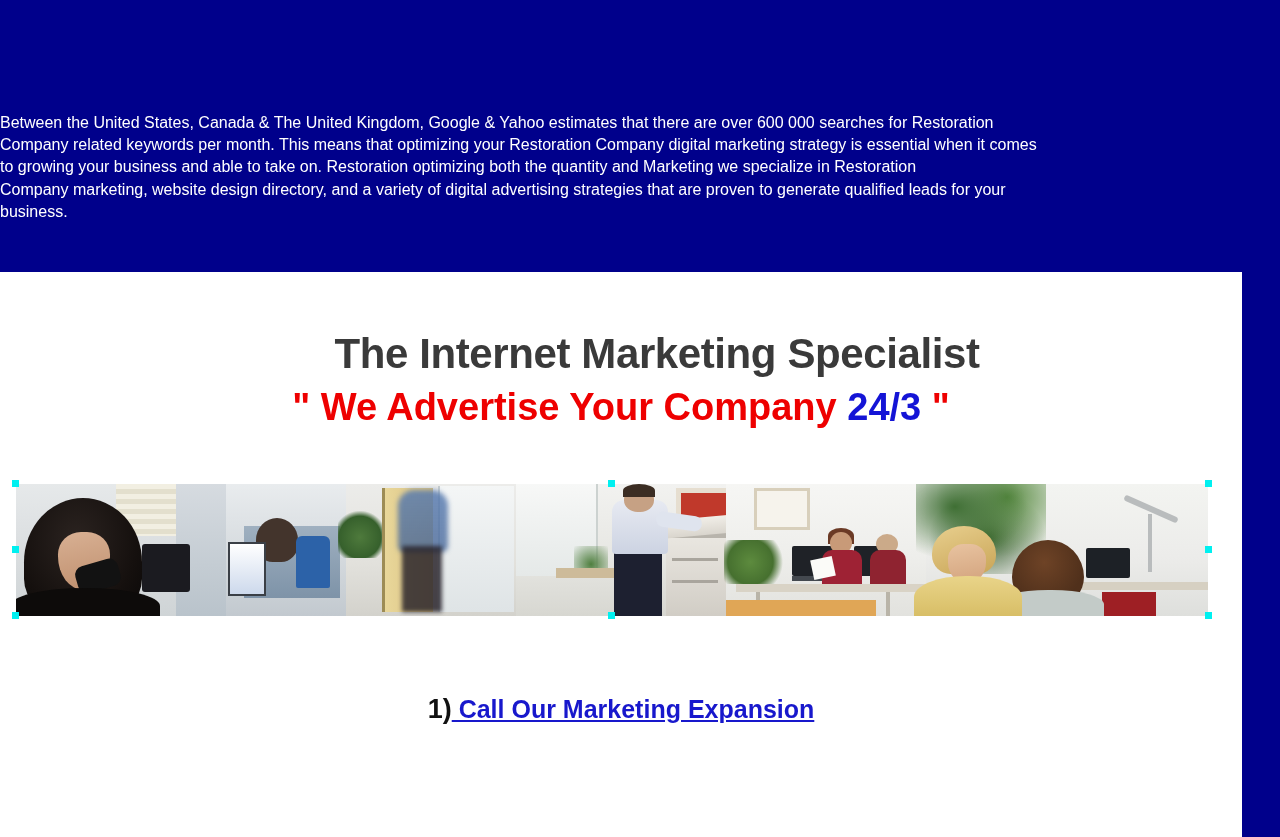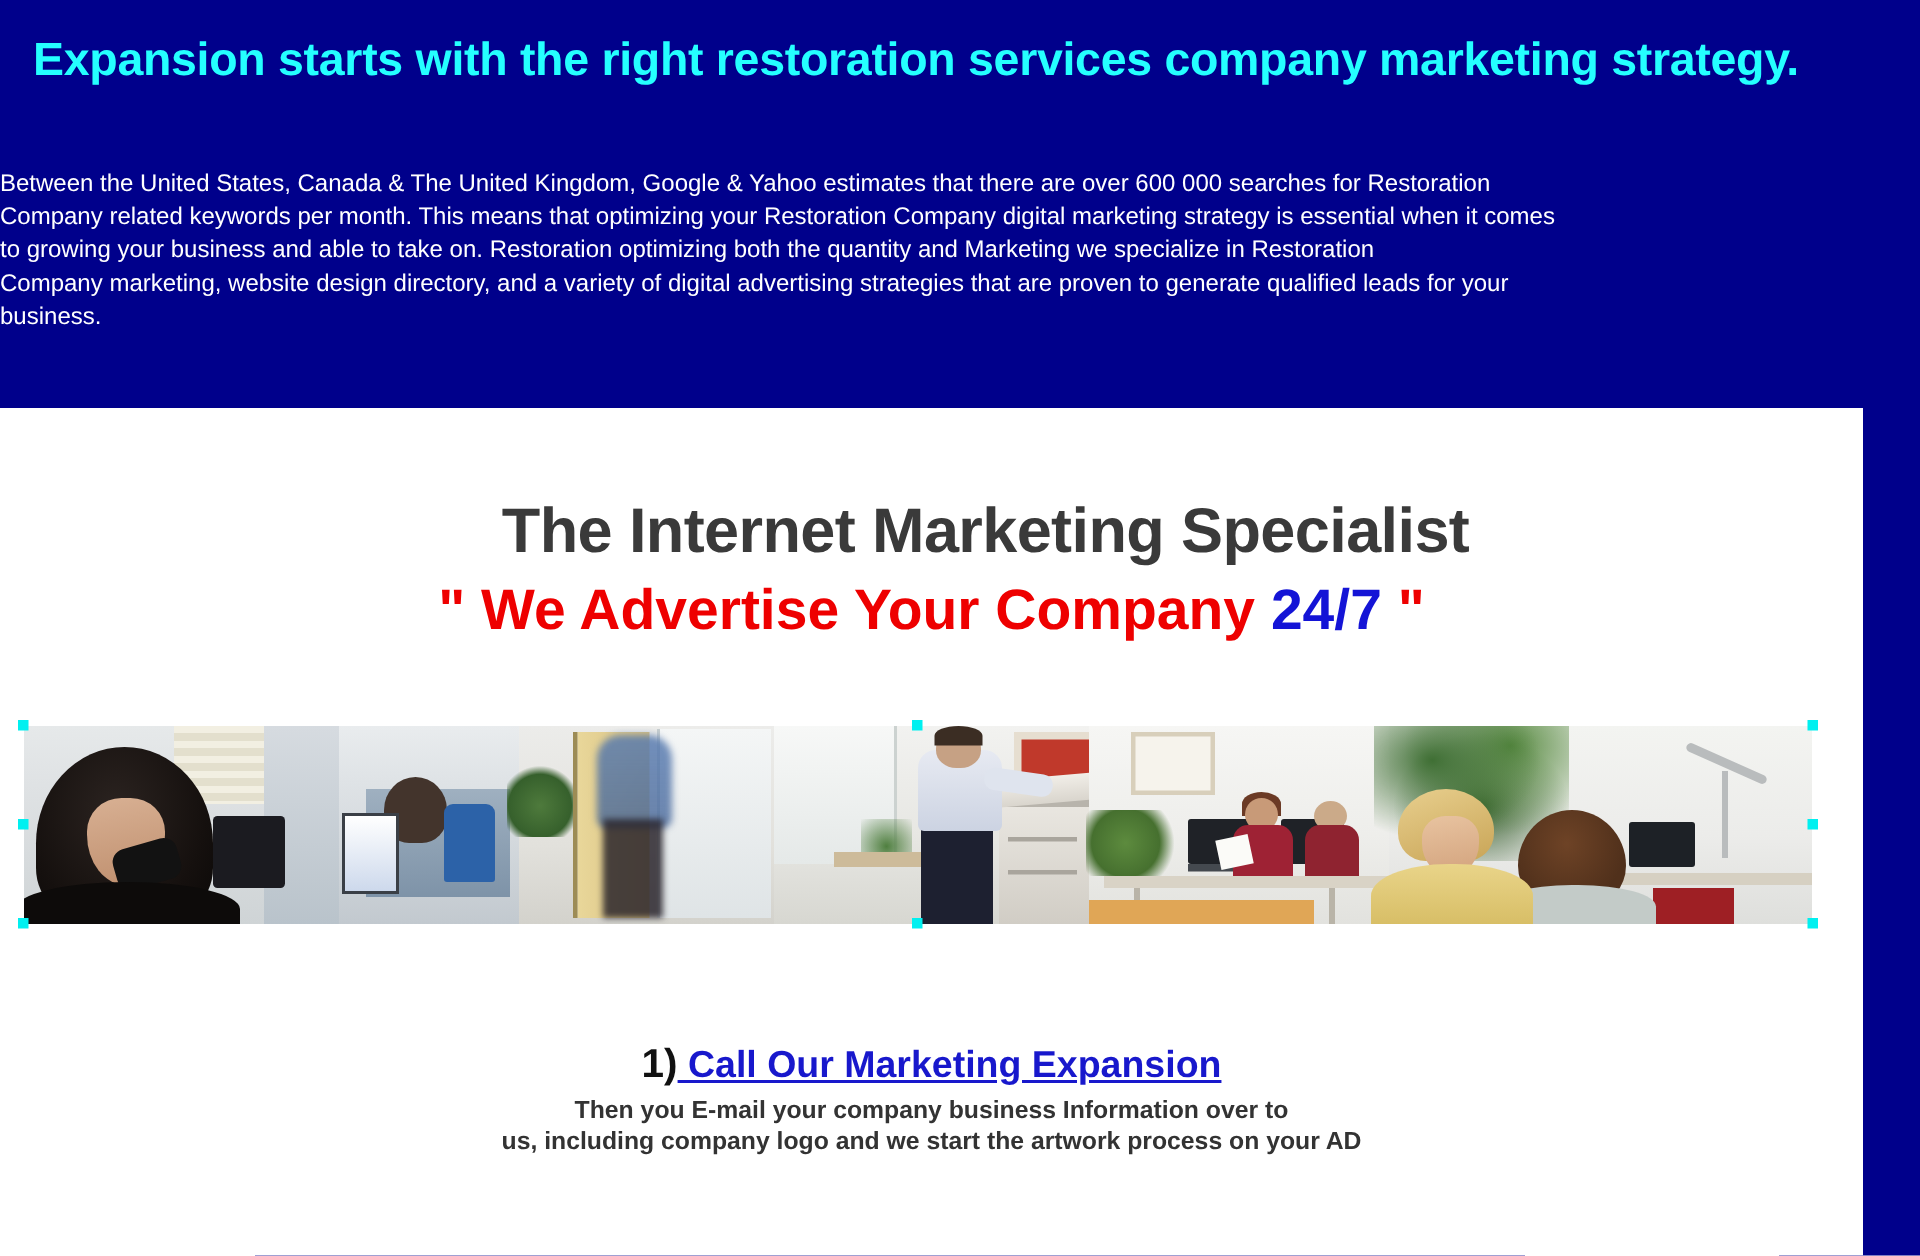--- a/index.html
+++ b/index.html
@@ -400,35 +400,34 @@
     color: #333333;
     line-height: 21px;
     white-space: pre-line;
   }
 </style>
 </head>
 <body>
 
 <div id="hero">
 
-  <div id="hero-title">Expansion starts with the right restoration services company marketing strategy.</div>
 
   <div id="hero-paragraph">  Between the United States, Canada &amp; The United Kingdom,  Google  &amp; Yahoo estimates that there are over 600 000   searches for Restoration
 Company related keywords per month. This means that optimizing your Restoration  Company  digital marketing strategy is  essential when it comes
 to  growing your business and  able to take on. Restoration  optimizing both the quantity and Marketing  we specialize in Restoration
 Company marketing,  website design directory, and a variety of digital advertising strategies that are proven to generate qualified leads for your
 business.</div>
 </div>
 
 <div id="page">
 
   <div id="doc-heading-1">The Internet Marketing Specialist</div>
 
   <div id="doc-heading-2">
-    <span>"  We Advertise Your Company </span><span class="accent">24/7</span><span>  "</span>
+    <span>"  We Advertise Your Company </span><span class="accent">24/3</span><span>  "</span>
   </div>
 
   <div id="banner-wrap">
 
     <div id="banner-image">
 
       <div class="bi-layer" id="segA">
         <div class="blindL"></div>
           <div class="wallR"></div>
         <div class="monitor"></div>
@@ -510,16 +509,14 @@
     <div class="handle" style="left:1189px;top:62px;"></div>
     <div class="handle" style="left:-4px;  top:128px;"></div>
     <div class="handle" style="left:592px; top:128px;"></div>
     <div class="handle" style="left:1189px;top:128px;"></div>
   </div>
 
   <div id="step-line">
     <span>1)</span><span class="step-link"> Call Our Marketing Expansion</span>
   </div>
 
-  <div id="footer-note">Then you E-mail your company business Information over to
-us, including company logo and we start the artwork process on your AD</div>
 
 </div>
 
 </body></html>

